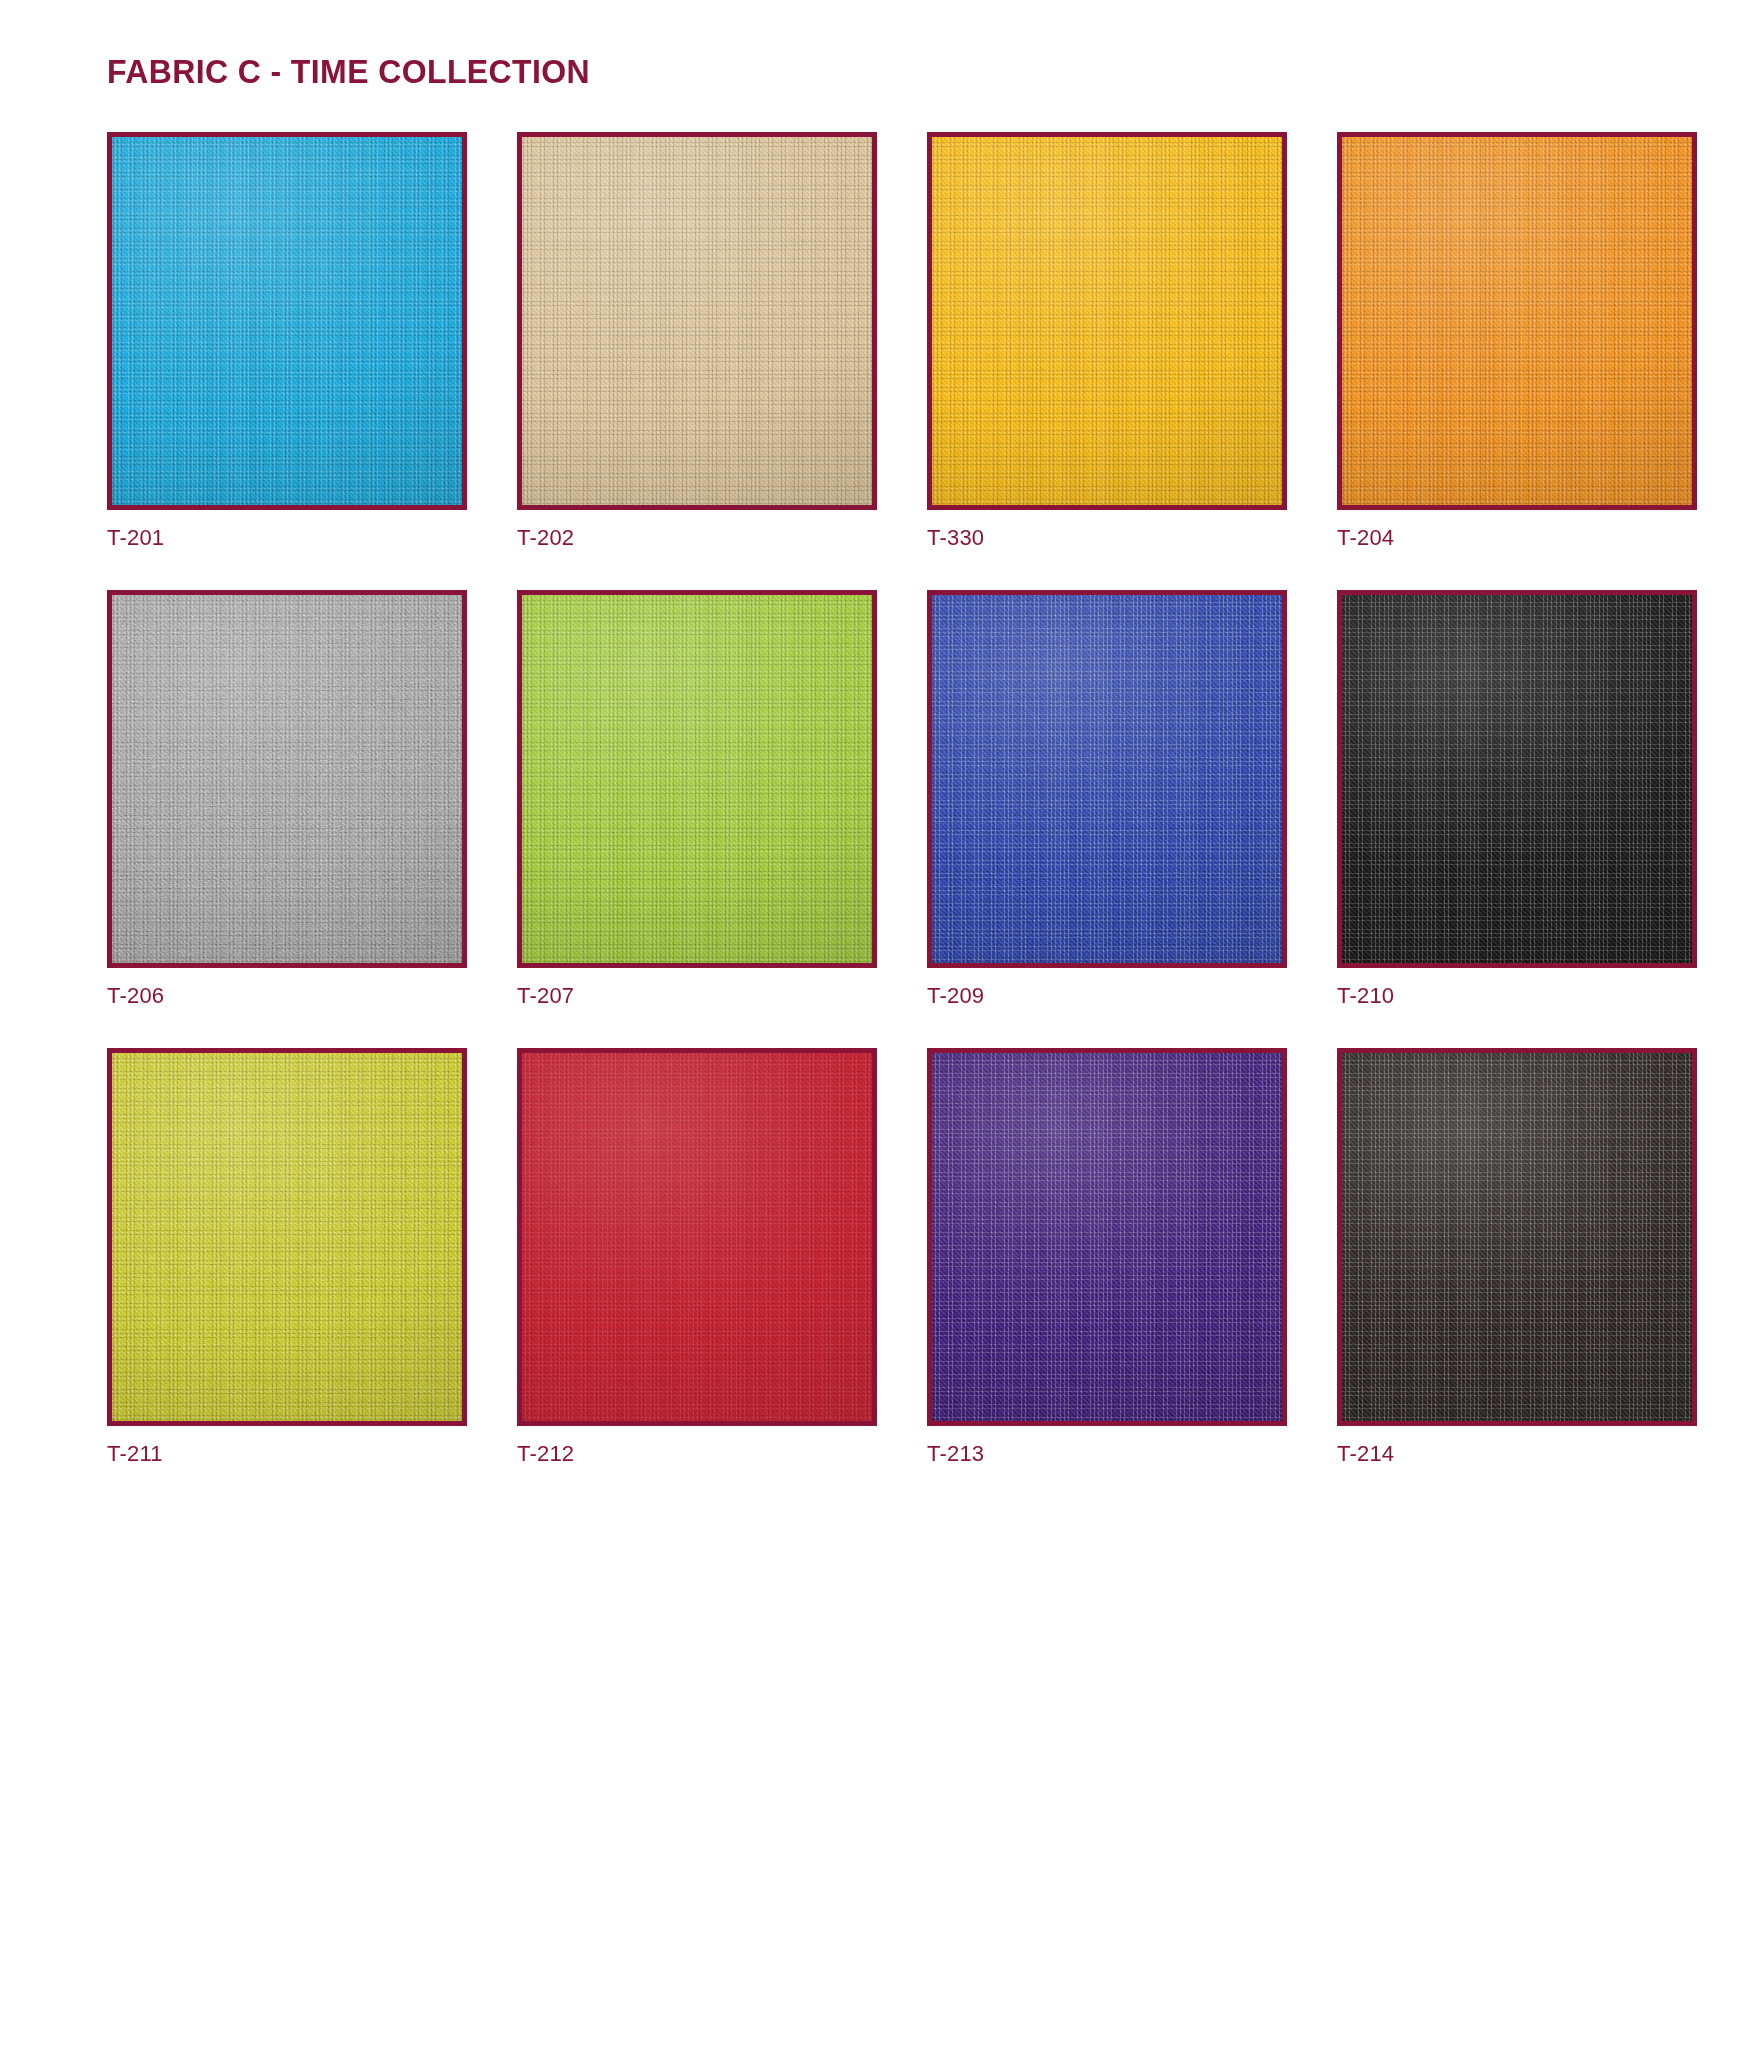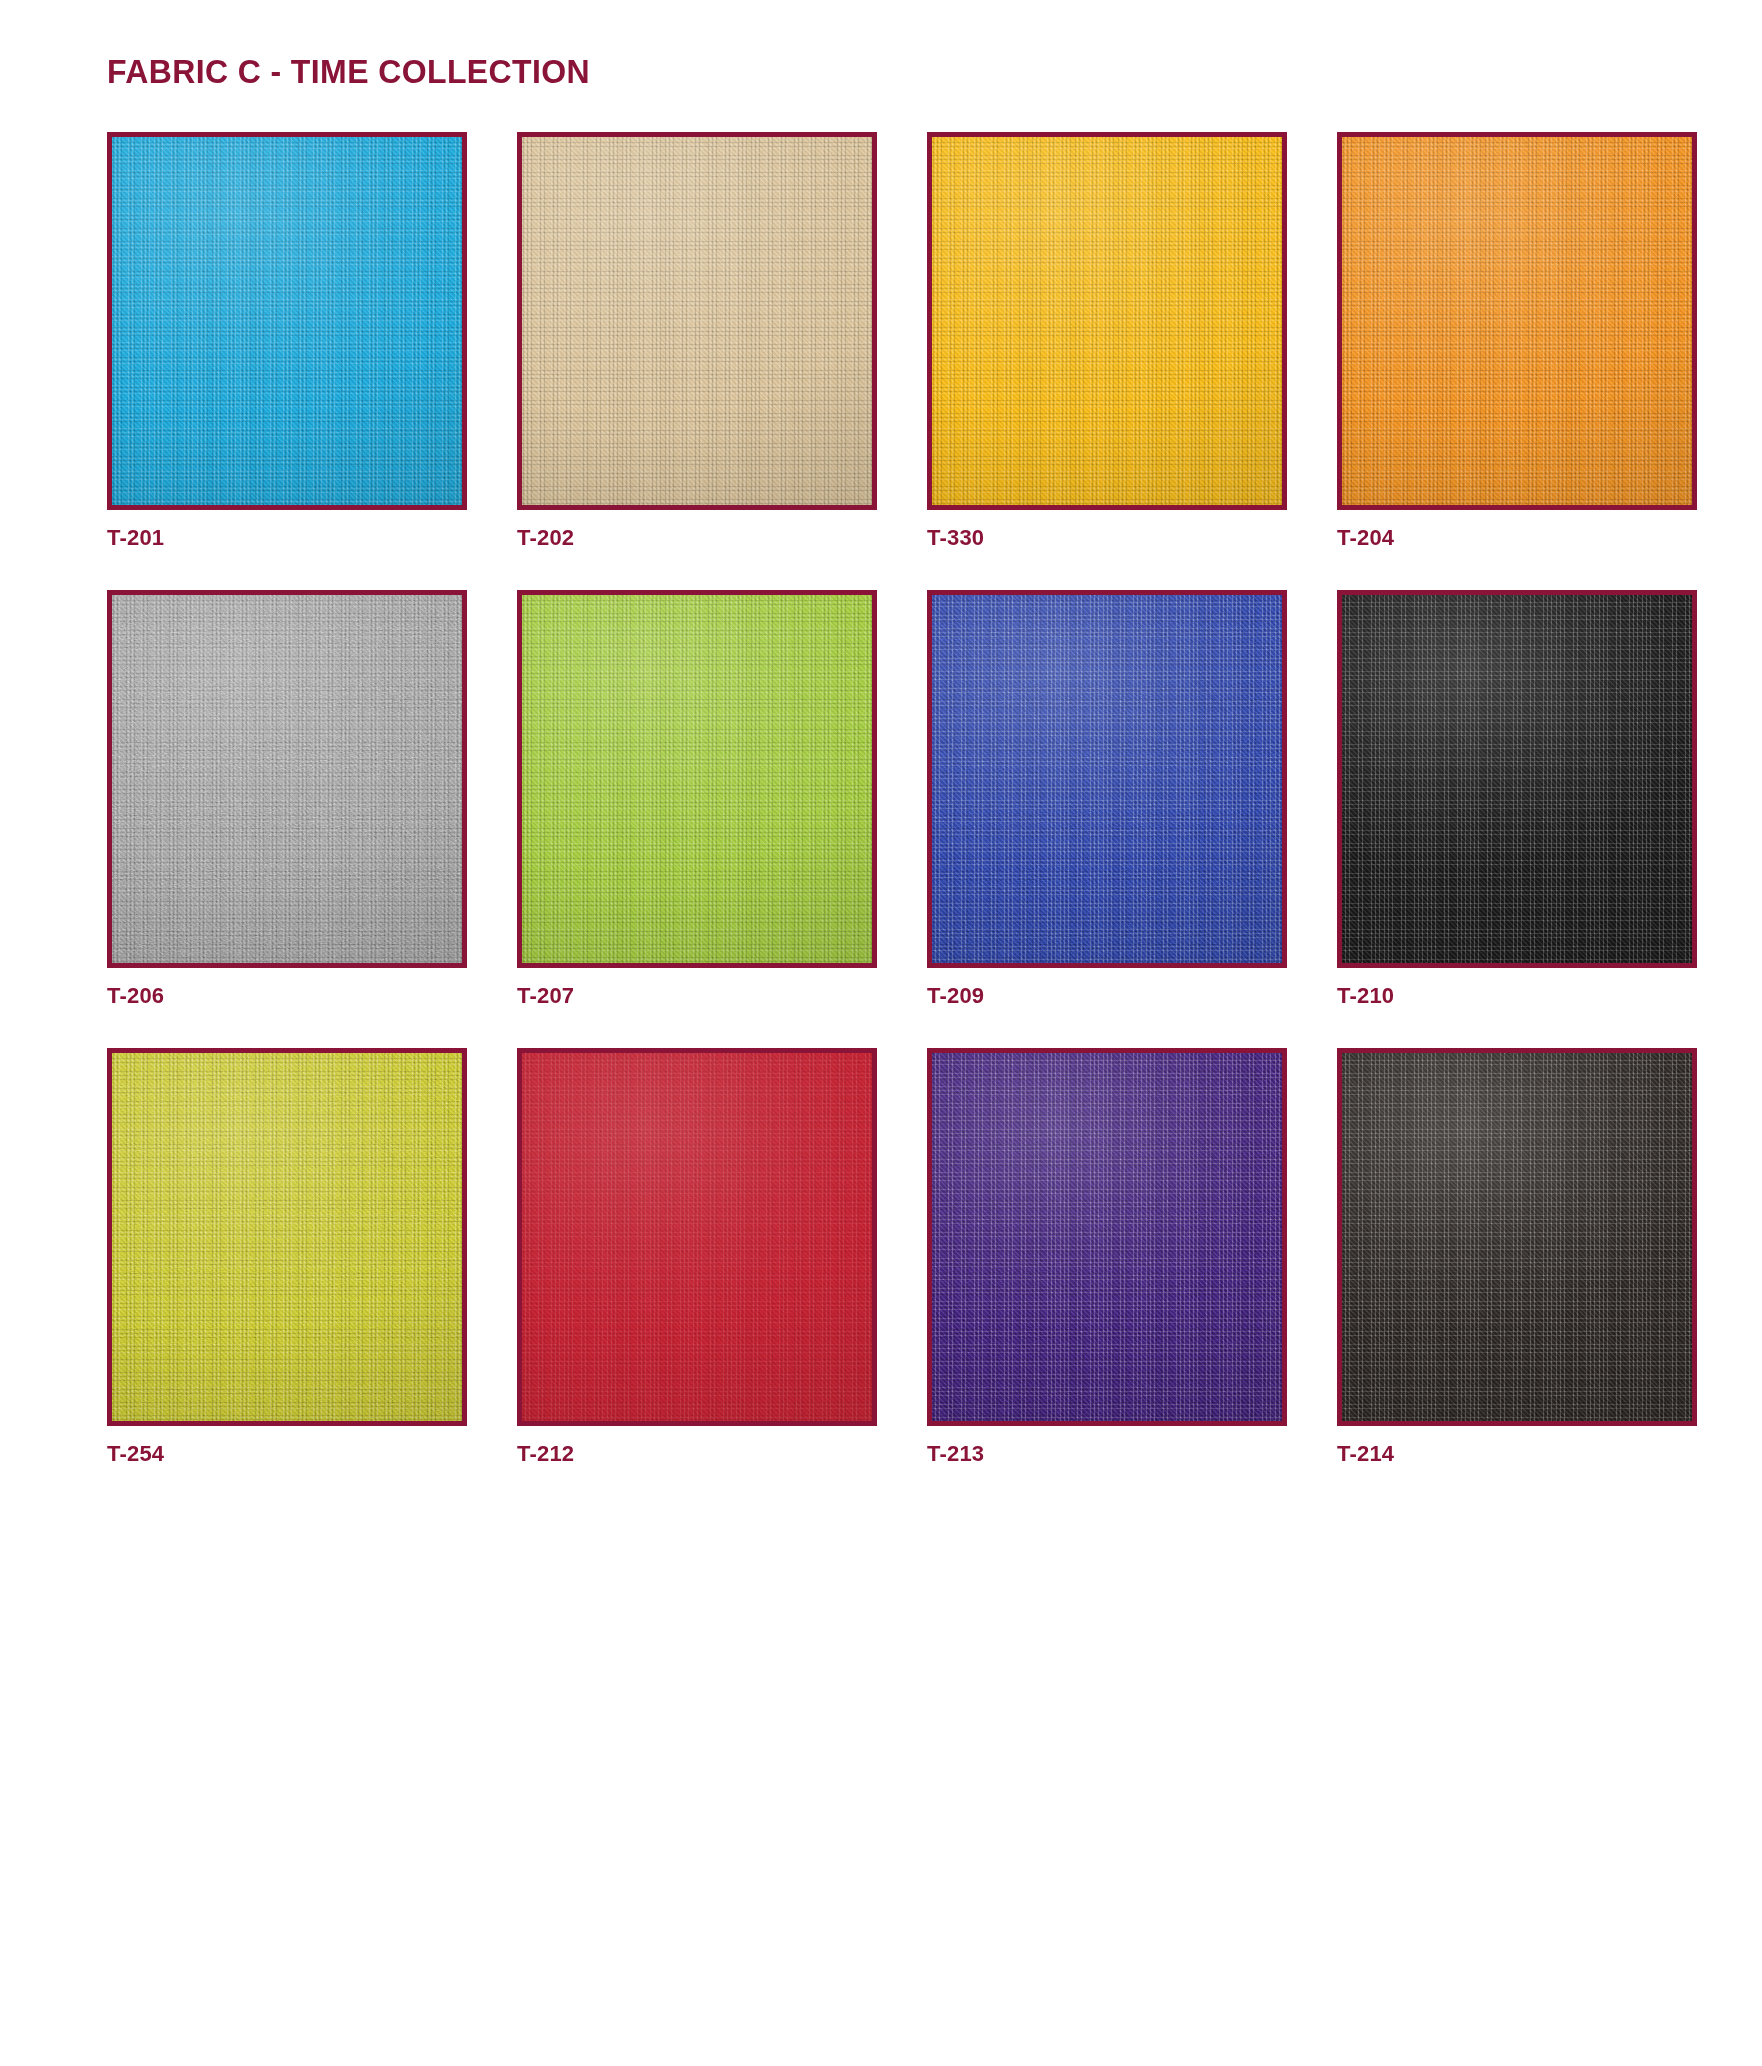--- a/index.html
+++ b/index.html
@@ -132,21 +132,21 @@
   .swatch-frame[data-tex="bright"] .tex-weave { opacity: 0.95; }
   .swatch-frame[data-tex="flat"]   .tex-weave { opacity: 0.45; }
   .swatch-frame[data-tex="flat"]   .tex-sheen { opacity: 0.75; }
   .swatch-frame[data-tex="coarse"] .tex-weave { opacity: 1; }
   .swatch-frame[data-tex="coarse"] .tex-noise { opacity: 0.85; }
 
   
   .swatch-label {
     margin-top: 17px;
     font-size: 22px;
-    font-weight: 700;
+    font-weight: 400;
     letter-spacing: 0.2px;
     color: #8a1438;
     line-height: 1;
   }
 </style>
 </head>
 <body>
 
 <div class="page">
 
@@ -252,21 +252,21 @@
       <div class="swatch-cell">
         <div class="swatch-frame" data-tex="coarse" style="border-color: rgb(138, 20, 56);">
           <div class="swatch-fill" style="background-color: rgb(197, 195, 43);">
             <div class="tex-weave"></div>
           </div>
           <div class="tex-noise"><svg width="100%" height="100%" preserveAspectRatio="none" viewBox="0 0 494 519">
               <rect width="100%" height="100%" filter="url(#fabricGrainCoarse)" opacity="0.85"></rect>
             </svg></div>
           <div class="tex-sheen"></div>
         </div>
-        <div class="swatch-label">T-254</div>
+        <div class="swatch-label">T-211</div>
       </div>
       <div class="swatch-cell">
         <div class="swatch-frame" data-tex="flat" style="border-color: rgb(138, 20, 56);">
           <div class="swatch-fill" style="background-color: rgb(190, 30, 45);">
             <div class="tex-weave"></div>
           </div>
           <div class="tex-noise"><svg width="100%" height="100%" preserveAspectRatio="none" viewBox="0 0 494 519">
               <rect width="100%" height="100%" filter="url(#fabricGrain)" opacity="0.85"></rect>
             </svg></div>
           <div class="tex-sheen"></div>

